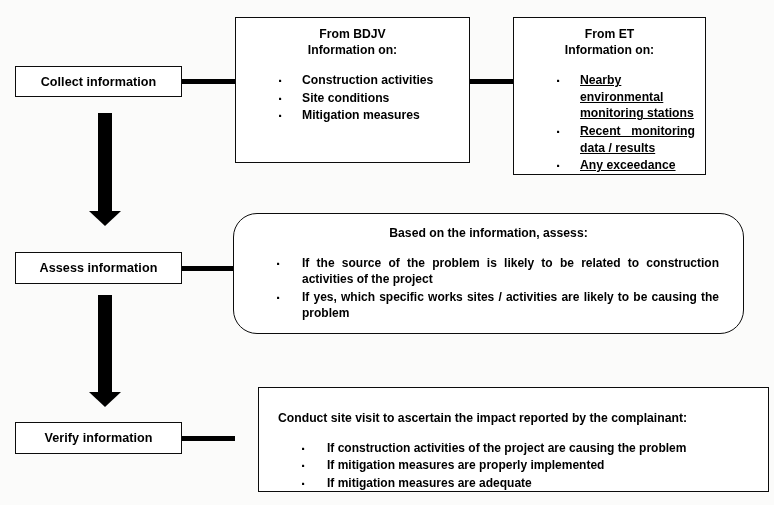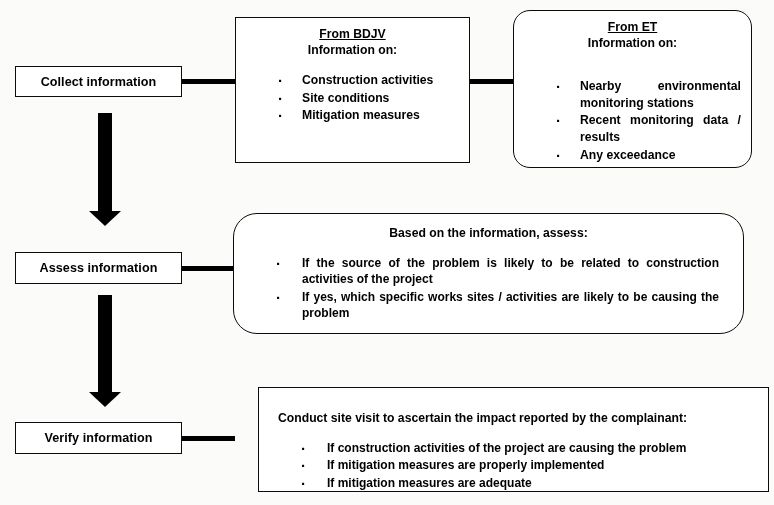--- a/index.html
+++ b/index.html
@@ -41,21 +41,20 @@
     font-size: 12.2px;
     color: #000000;
   }
   .detail-head {
     text-align: center;
     font-weight: bold;
     line-height: 1.32;
     margin: 0;
   }
   .detail-head .underlined {
-    text-decoration: underline;
     text-underline-offset: 1px;
   }
   .detail-head-left {
     text-align: left;
     font-weight: bold;
     line-height: 1.32;
     margin: 0;
   }
   ul.bullets {
     list-style: none;
@@ -173,26 +172,26 @@
       <span class="underlined">From BDJV</span><br>
       <span>Information on:</span>
     </p>
     <ul class="bullets bullets-narrow" style="margin-top:14px;">
       <li>Construction activities</li>
       <li class="nojust">Site conditions</li>
       <li class="nojust">Mitigation    measures</li>
     </ul>
   </div>
 
-  <div class="box detail-box" style="left:513px; top:10px; width:239px; height:158px;border-radius:17px;">
+  <div class="box detail-box" style="left:513px; top:17px; width:193px; height:158px;">
     <p class="detail-head">
       <span class="underlined">From ET</span><br>
       <span>Information on:</span>
     </p>
-    <ul class="bullets bullets-narrow" style="margin-top:27px;">
+    <ul class="bullets bullets-narrow" style="margin-top:14px;text-decoration:underline;">
       <li>Nearby  environmental monitoring stations</li>
       <li>Recent      monitoring data / results</li>
       <li class="nojust">Any exceedance</li>
     </ul>
   </div>
 
   <div class="box detail-box" style="left:233px; top:213px; width:511px; height:121px; padding-top:11px;border-radius:24px;">
     <p class="detail-head">Based on the information, assess:</p>
     <ul class="bullets bullets-wide" style="margin-top:14px; padding-right:14px;">
       <li>If the source of the problem is likely to be related to construction activities of the project</li>

